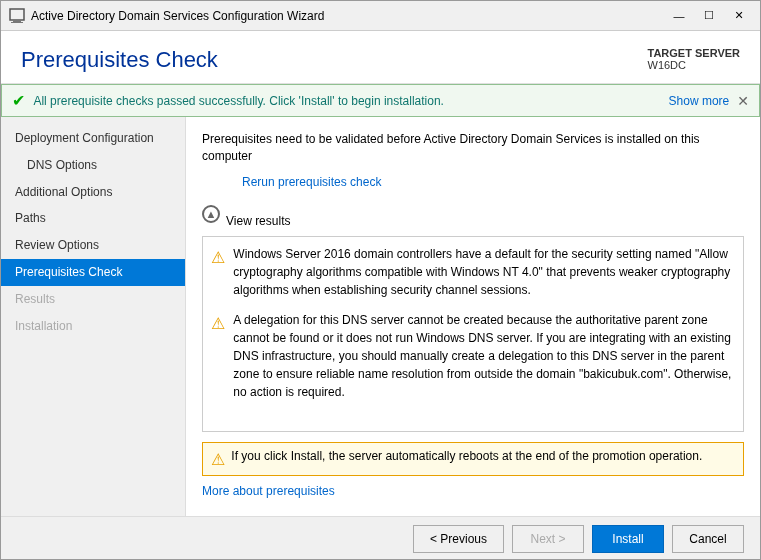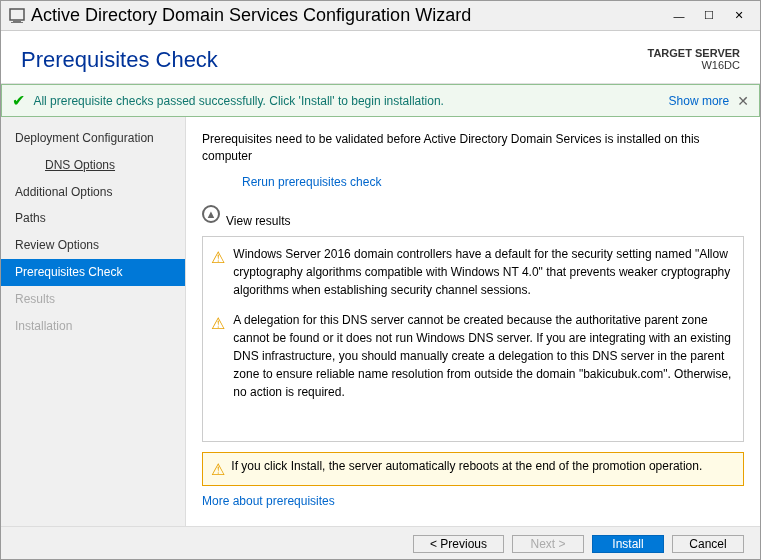--- a/index.html
+++ b/index.html
@@ -23,21 +23,21 @@
       gap: 6px;
     }
     .title-bar-icon {
       width: 16px;
       height: 16px;
       display: flex;
       align-items: center;
       justify-content: center;
     }
     .title-bar-text {
-      font-size: 18px;
+      font-size: 12px;
       flex: 1;
     }
     .title-bar-controls {
       display: flex;
       gap: 4px;
     }
     .title-bar-btn {
       width: 26px;
       height: 20px;
       border: none;
@@ -64,21 +64,20 @@
       justify-content: space-between;
       align-items: flex-start;
       border-bottom: 1px solid #e0e0e0;
     }
     .header-title {
       font-size: 22px;
       font-weight: 300;
       color: #003399;
     }
     .target-server {
-      text-align: right;
       font-size: 11px;
       color: #333;
     }
     .target-server-label {
       font-weight: bold;
       font-size: 11px;
     }
 
     
     .banner {
@@ -137,22 +136,21 @@
     }
     .sidebar-item.active {
       background: #0078d7;
       color: white;
     }
     .sidebar-item.disabled {
       color: #aaa;
       cursor: default;
     }
     .sidebar-item.indented {
-      padding-left: 44px;
-      text-decoration: underline;
+      padding-left: 26px;
     }
 
     
     .main-panel {
       flex: 1;
       display: flex;
       flex-direction: column;
       padding: 14px 16px;
       overflow: hidden;
     }
@@ -248,21 +246,21 @@
     
     .footer {
       border-top: 1px solid #ddd;
       padding: 8px 16px;
       display: flex;
       justify-content: flex-end;
       gap: 8px;
       background: #f0f0f0;
     }
     .btn {
-      height: 18px;
+      height: 28px;
       padding: 0 16px;
       font-size: 12px;
       border: 1px solid #aaa;
       background: #f0f0f0;
       cursor: pointer;
       min-width: 72px;
     }
     .btn.primary {
       background: #0078d7;
       color: white;

